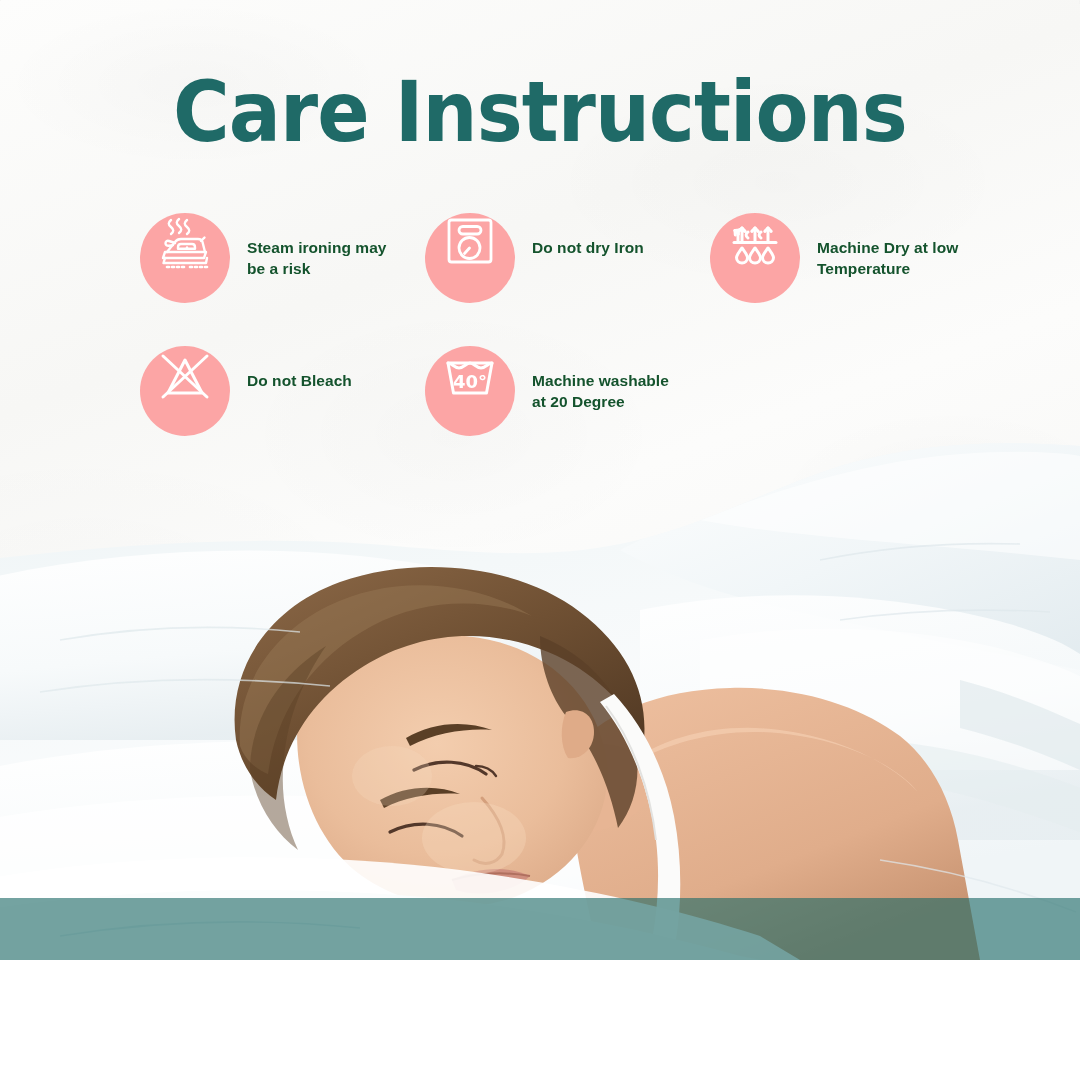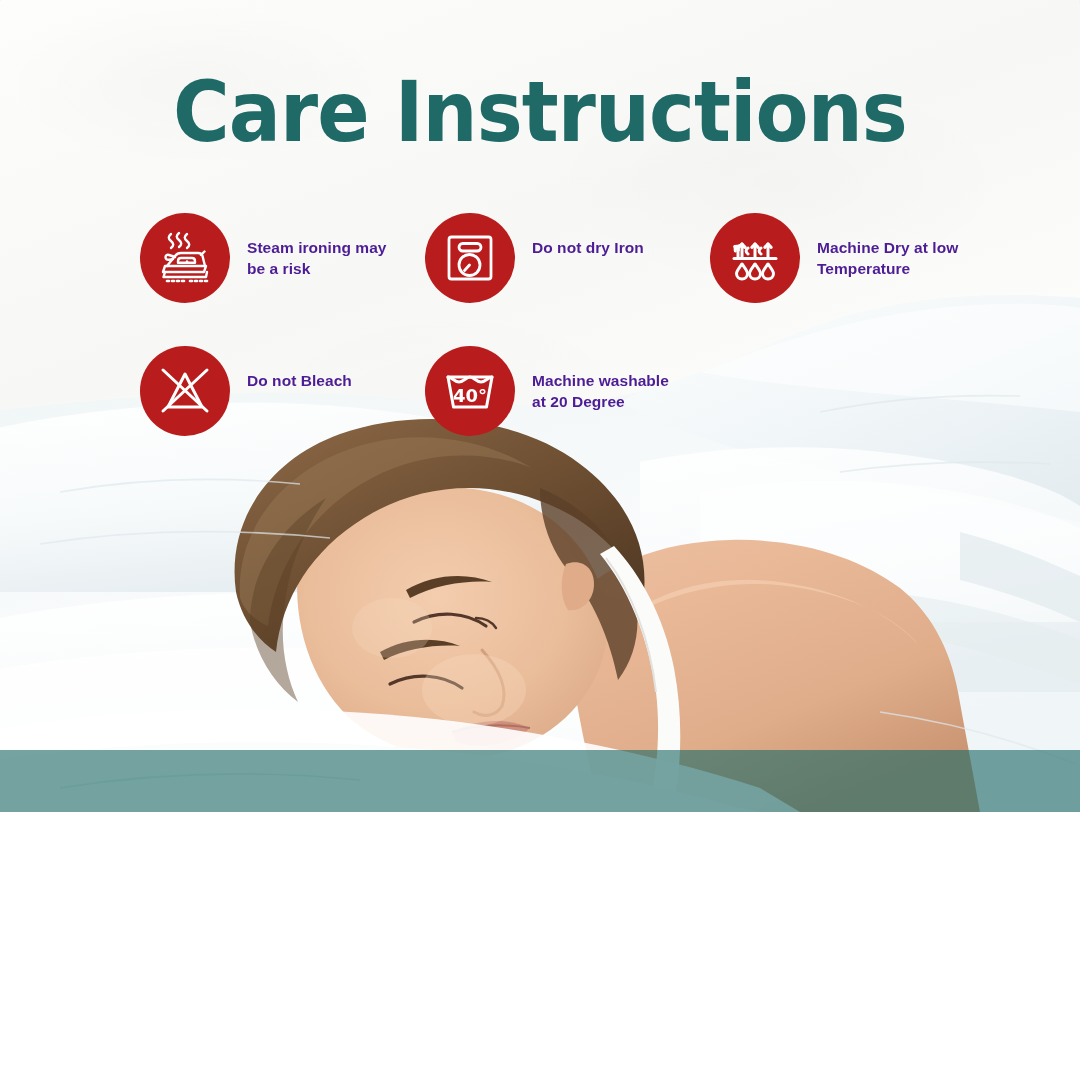--- a/index.html
+++ b/index.html
@@ -4,21 +4,21 @@
 <title>Care Instructions</title>
 <style>
   * { margin:0; padding:0; box-sizing:border-box; }
   html,body { width:1080px; height:1080px; overflow:hidden; }
   body {
     font-family:"Liberation Sans", sans-serif;
     background:#ffffff;
     position:relative;
   }
 
-  #page { position:relative; width:1080px; height:812px; overflow:hidden; background:#fbfbfa; }
+  #page { position:relative; width:1080px; height:960px; overflow:hidden; background:#fbfbfa; }
 
   
   .paper-bg{
     position:absolute; left:0; top:0; width:1080px; height:700px;
     background:
       linear-gradient(112deg, rgba(0,0,0,0.022) 0 1px, transparent 1px 60px),
       linear-gradient(74deg, rgba(0,0,0,0.018) 0 1px, transparent 1px 83px),
       linear-gradient(-63deg, rgba(0,0,0,0.022) 0 1px, transparent 1px 97px),
       linear-gradient(-97deg, rgba(0,0,0,0.015) 0 1px, transparent 1px 52px),
       linear-gradient(35deg, rgba(0,0,0,0.012) 0 1px, transparent 1px 120px),
@@ -56,32 +56,32 @@
     width:880px;
     display:grid;
     grid-template-columns:285px 285px 310px;
     grid-template-rows:133px 133px;
     z-index:5;
   }
   .cell{ display:flex; align-items:flex-start; }
   .badge{
     width:90px; height:90px; min-width:90px;
     border-radius:50%;
-    background:#b91c1c;
-    display:flex; align-items:center; justify-content:center;
+    background:#fca5a5;
+    display:flex; align-items:flex-start; justify-content:center;
     flex:0 0 90px;
   }
   .badge svg{ display:block; }
   .cell-label{
     margin-left:17px;
     margin-top:25px;
     font-size:15.5px;
     font-weight:bold;
     line-height:1.33;
-    color:#4c1d95;
+    color:#14532d;
     letter-spacing:0.05px;
     max-width:175px;
     white-space:pre-line;
   }
 
   
   .photo{
     position:absolute; left:0; bottom:0; width:1080px; height:520px;
     z-index:3;
     overflow:hidden;

